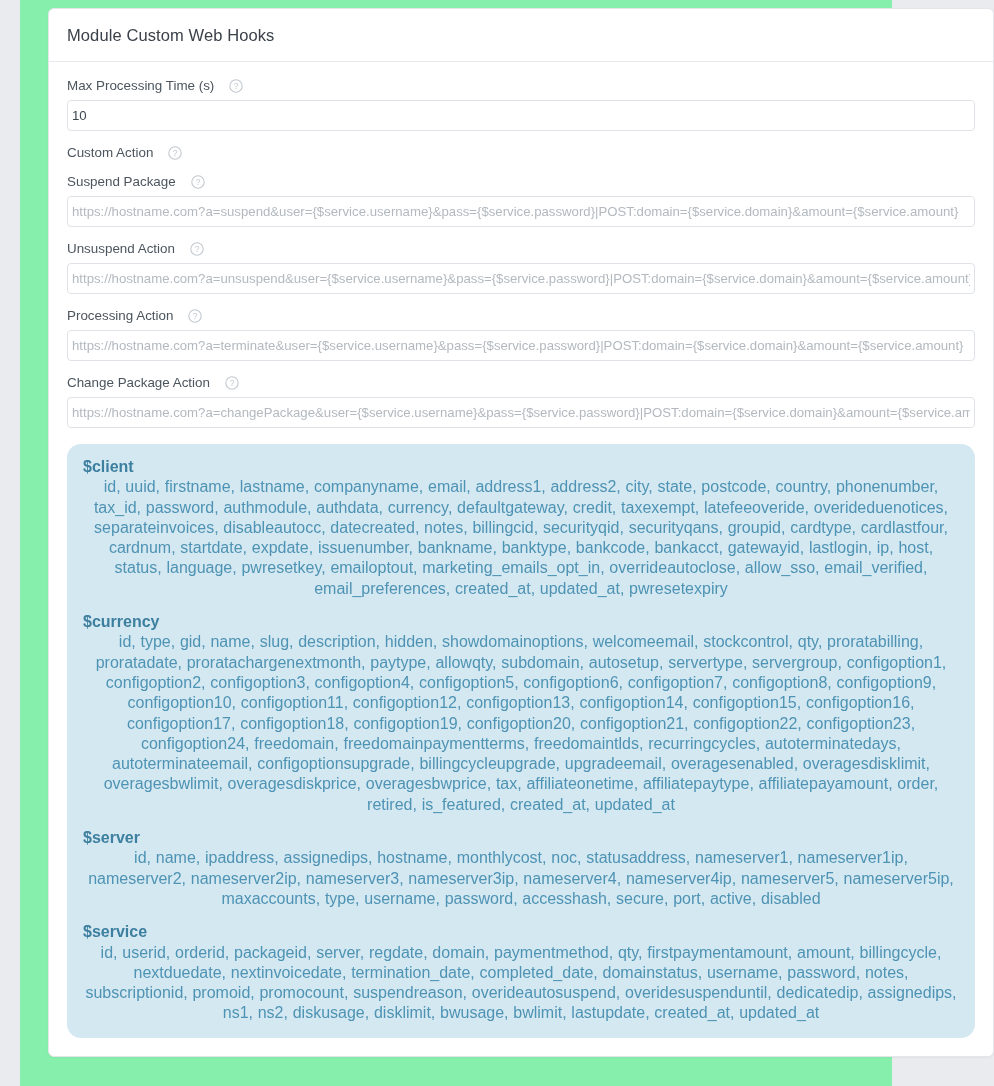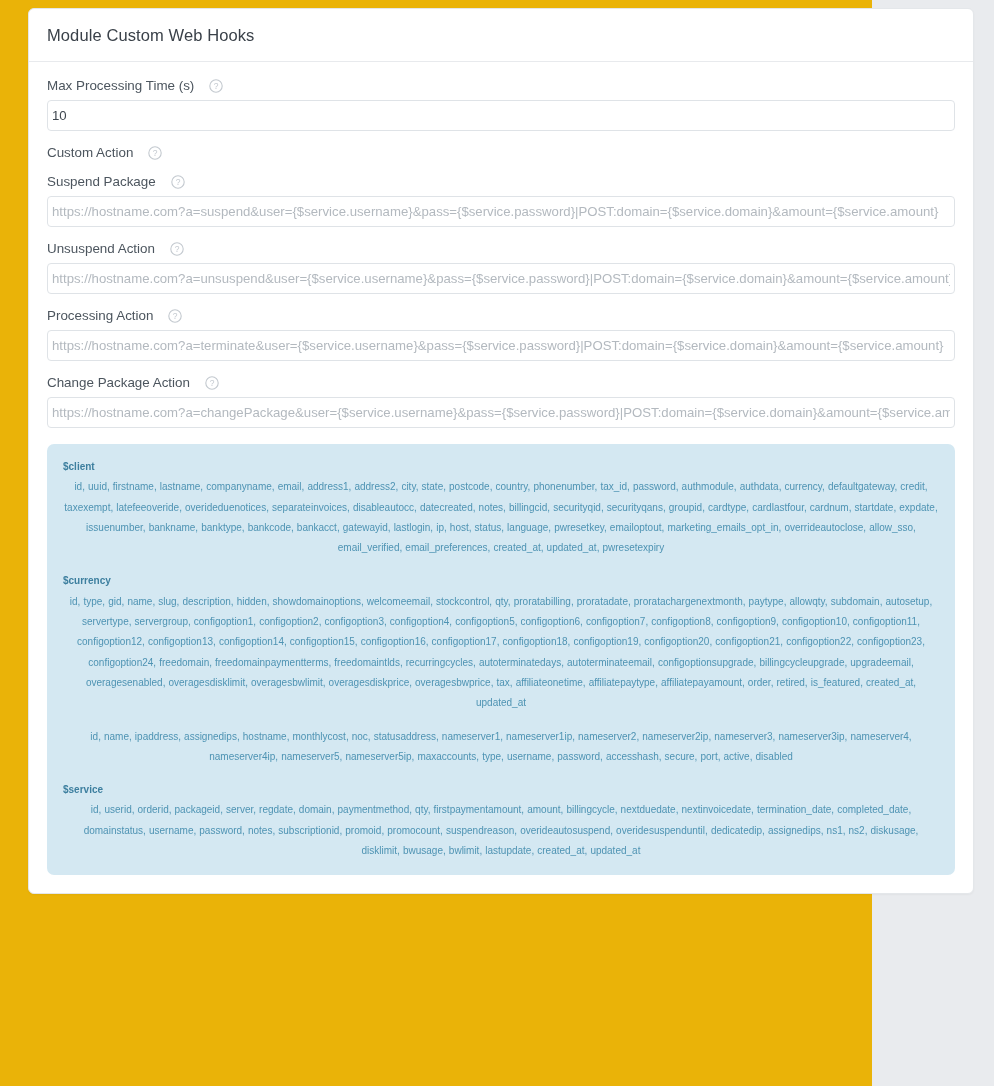--- a/index.html
+++ b/index.html
@@ -10,22 +10,23 @@
     font-family: "Liberation Sans", sans-serif;
   }
   body {
     width: 994px;
     height: 1086px;
     overflow: hidden;
   }
   .page {
     width: 872px;
     min-height: 1086px;
-    background: #eab308;
+    background: #86efac;
     padding: 8px 20px 0 28px;
+    margin-left: 20px;
   }
   .card {
     background: #ffffff;
     border-radius: 6px;
     border: 1px solid #e4e7ea;
     box-shadow: 0 1px 2px rgba(0,0,0,0.04);
     width: 946px;
     overflow: hidden;
   }
   .card-header {
@@ -76,25 +77,25 @@
     outline: none;
     text-overflow: clip;
     white-space: nowrap;
     overflow: hidden;
   }
   .text-input::placeholder {
     color: #b3b9bf;
   }
   .info-panel {
     background: #d4e8f2;
-    border-radius: 7px;
+    border-radius: 14px;
     padding: 13px 16px 14px 16px;
     margin-top: 16px;
     color: #4a8fb0;
-    font-size: 10px;
+    font-size: 16px;
     line-height: 20.3px;
   }
   .info-group { margin-bottom: 13px; }
   .info-group:last-child { margin-bottom: 0; }
   .info-group-title {
     font-weight: bold;
     color: #3d7f9f;
     margin-bottom: 0px;
   }
   .info-group-fields {
@@ -198,20 +199,21 @@
           <div class="info-group-title">$client</div>
           <div class="info-group-fields">id, uuid, firstname, lastname, companyname, email, address1, address2, city, state, postcode, country, phonenumber, tax_id, password, authmodule, authdata, currency, defaultgateway, credit, taxexempt, latefeeoveride, overideduenotices, separateinvoices, disableautocc, datecreated, notes, billingcid, securityqid, securityqans, groupid, cardtype, cardlastfour, cardnum, startdate, expdate, issuenumber, bankname, banktype, bankcode, bankacct, gatewayid, lastlogin, ip, host, status, language, pwresetkey, emailoptout, marketing_emails_opt_in, overrideautoclose, allow_sso, email_verified, email_preferences, created_at, updated_at, pwresetexpiry</div>
         </div>
 
         <div class="info-group">
           <div class="info-group-title">$currency</div>
           <div class="info-group-fields">id, type, gid, name, slug, description, hidden, showdomainoptions, welcomeemail, stockcontrol, qty, proratabilling, proratadate, proratachargenextmonth, paytype, allowqty, subdomain, autosetup, servertype, servergroup, configoption1, configoption2, configoption3, configoption4, configoption5, configoption6, configoption7, configoption8, configoption9, configoption10, configoption11, configoption12, configoption13, configoption14, configoption15, configoption16, configoption17, configoption18, configoption19, configoption20, configoption21, configoption22, configoption23, configoption24, freedomain, freedomainpaymentterms, freedomaintlds, recurringcycles, autoterminatedays, autoterminateemail, configoptionsupgrade, billingcycleupgrade, upgradeemail, overagesenabled, overagesdisklimit, overagesbwlimit, overagesdiskprice, overagesbwprice, tax, affiliateonetime, affiliatepaytype, affiliatepayamount, order, retired, is_featured, created_at, updated_at</div>
         </div>
 
         <div class="info-group">
+          <div class="info-group-title">$server</div>
           <div class="info-group-fields">id, name, ipaddress, assignedips, hostname, monthlycost, noc, statusaddress, nameserver1, nameserver1ip, nameserver2, nameserver2ip, nameserver3, nameserver3ip, nameserver4, nameserver4ip, nameserver5, nameserver5ip, maxaccounts, type, username, password, accesshash, secure, port, active, disabled</div>
         </div>
 
         <div class="info-group">
           <div class="info-group-title">$service</div>
           <div class="info-group-fields">id, userid, orderid, packageid, server, regdate, domain, paymentmethod, qty, firstpaymentamount, amount, billingcycle, nextduedate, nextinvoicedate, termination_date, completed_date, domainstatus, username, password, notes, subscriptionid, promoid, promocount, suspendreason, overideautosuspend, overidesuspenduntil, dedicatedip, assignedips, ns1, ns2, diskusage, disklimit, bwusage, bwlimit, lastupdate, created_at, updated_at</div>
         </div>
 
       </div>
 

